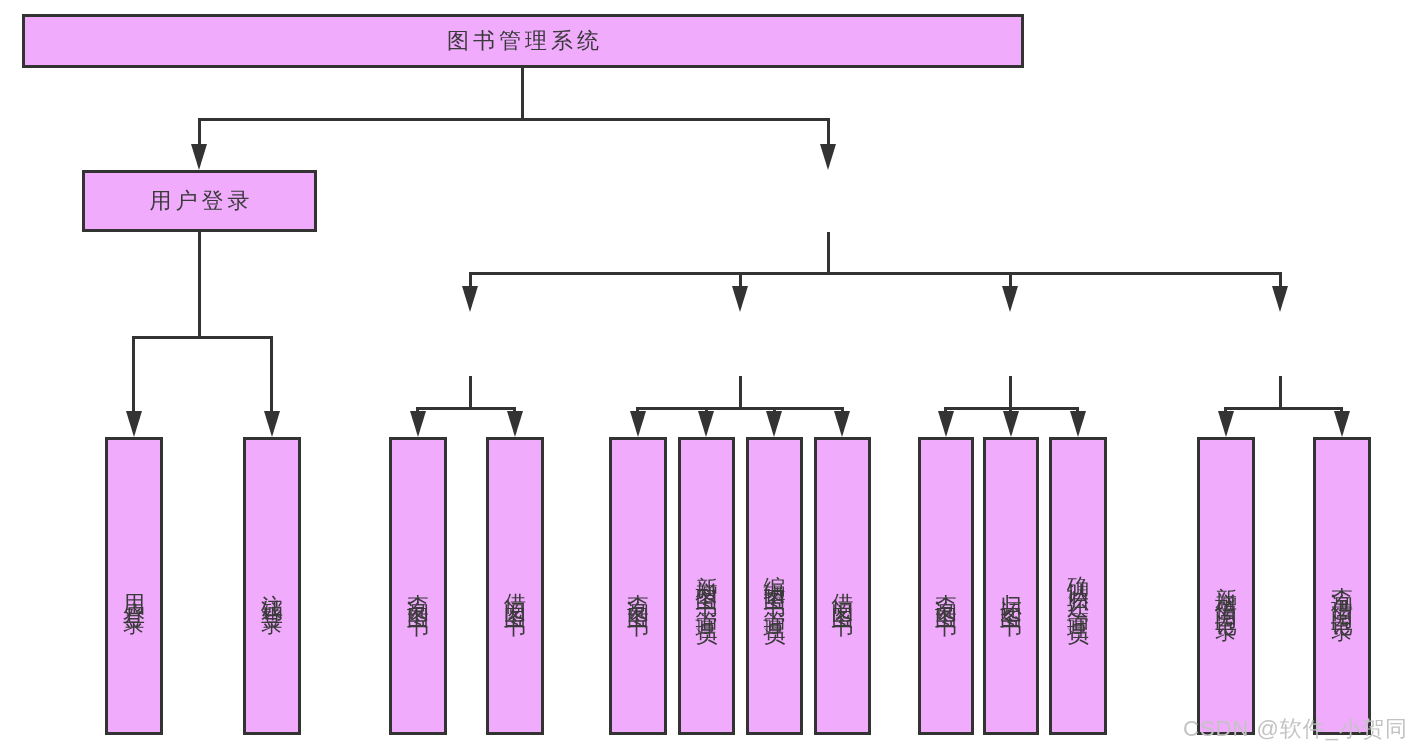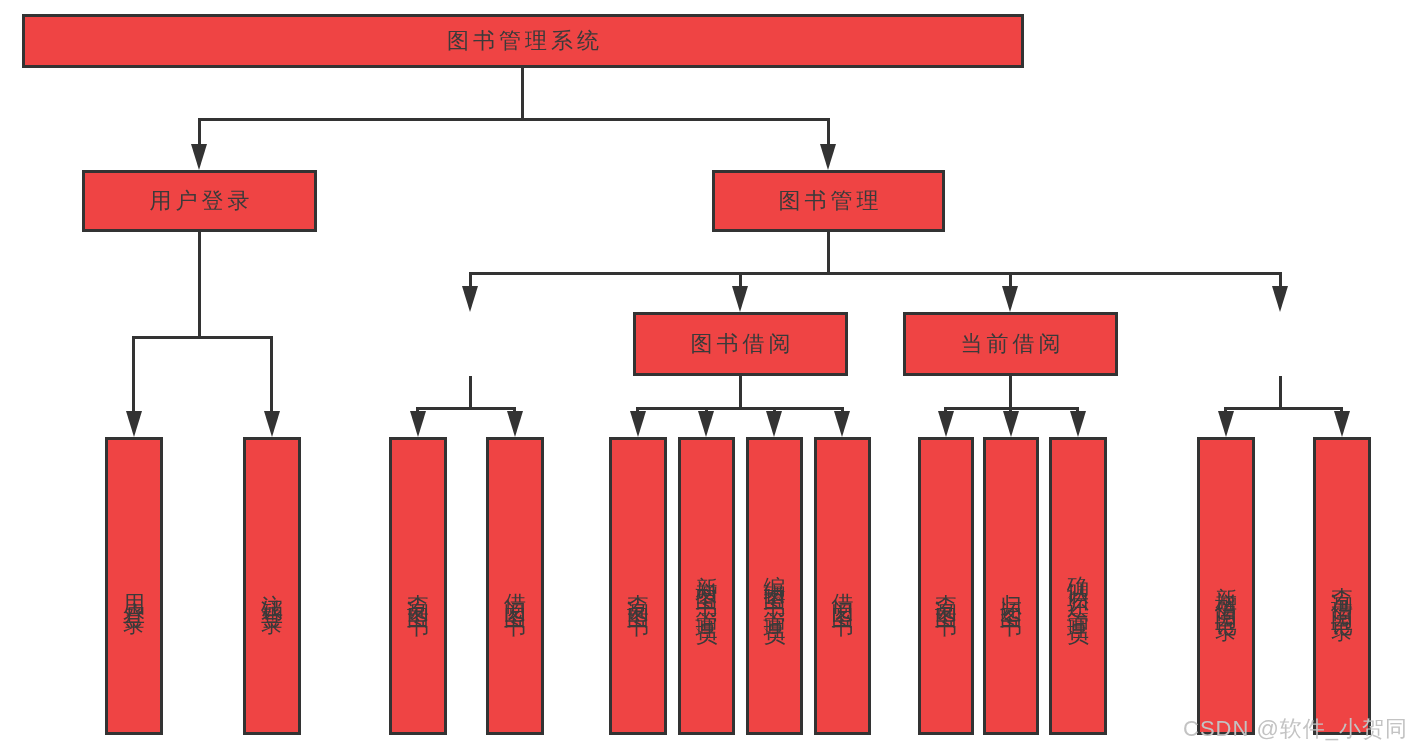--- a/index.html
+++ b/index.html
@@ -10,21 +10,21 @@
   #canvas {
     position:relative;
     width:1405px;
     height:747px;
     background:#ffffff;
     overflow:hidden;
   }
   .box {
     position:absolute;
     border:3px solid #333333;
-    background:#ef4444;
+    background:#f0abfc;
     box-sizing:border-box;
     display:flex;
     align-items:center;
     justify-content:center;
     color:#3a3a3a;
   }
   .hlabel {
     font-size:22px;
     letter-spacing:4px;
     padding-left:4px;      
@@ -65,30 +65,21 @@
 
 <div id="canvas">
 
   <div class="box" style="left:22px; top:14px; width:1002px; height:54px;">
     <span class="hlabel">图书管理系统</span>
   </div>
 
   <div class="box" style="left:82px; top:170px; width:235px; height:62px;">
     <span class="hlabel">用户登录</span>
   </div>
-  <div class="box" style="left:712px; top:170px; width:233px; height:62px;">
-    <span class="hlabel">图书管理</span>
-  </div>
 
-  <div class="box" style="left:633px; top:312px; width:215px; height:64px;">
-    <span class="hlabel">图书借阅</span>
-  </div>
-  <div class="box" style="left:903px; top:312px; width:215px; height:64px;">
-    <span class="hlabel">当前借阅</span>
-  </div>
 
   <div class="box vbox" style="left:105px; top:437px; width:58px; height:298px;">
     <span class="vlabel">用户登录</span>
   </div>
   <div class="box vbox" style="left:243px; top:437px; width:58px; height:298px;">
     <span class="vlabel">注销登录</span>
   </div>
 
   <div class="box vbox" style="left:389px; top:437px; width:58px; height:298px;">
     <span class="vlabel">查询图书</span>

